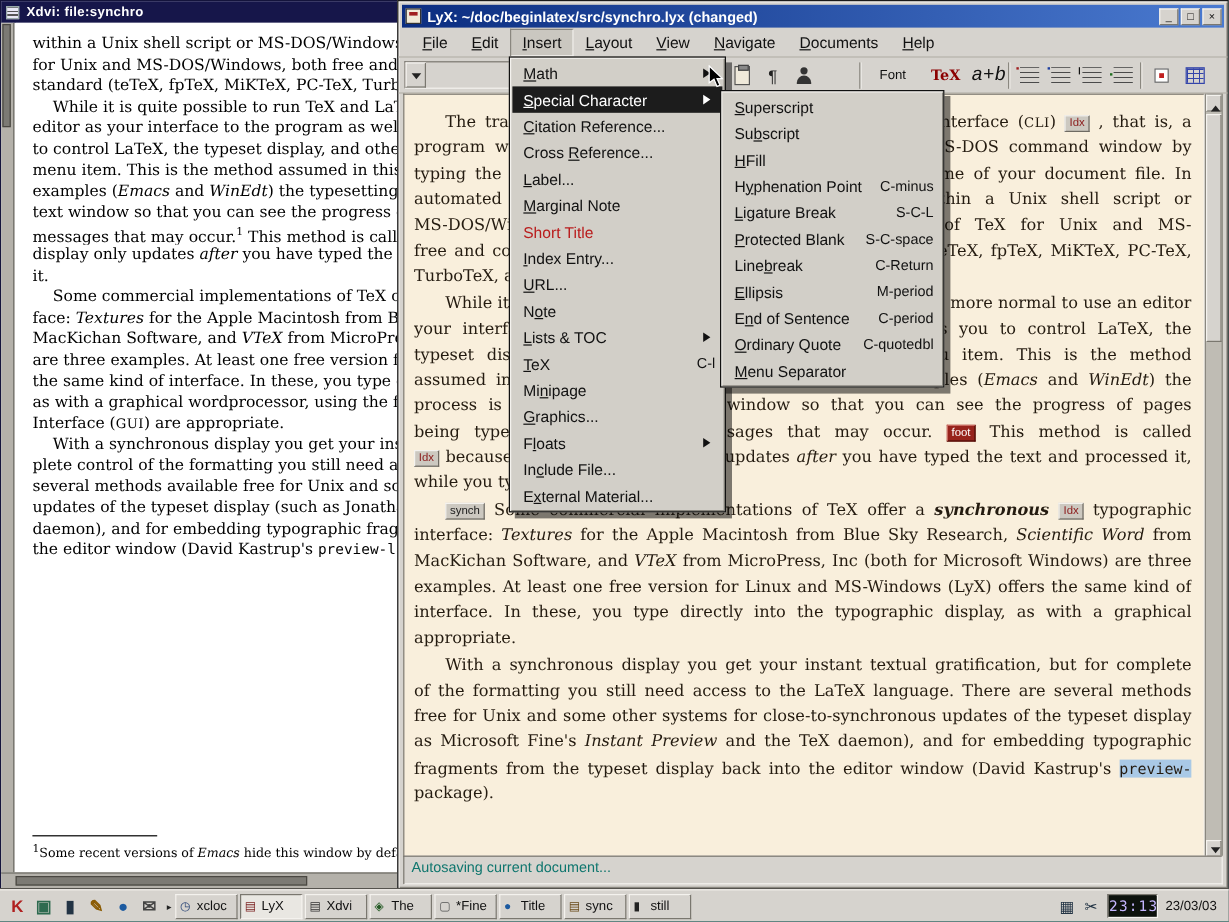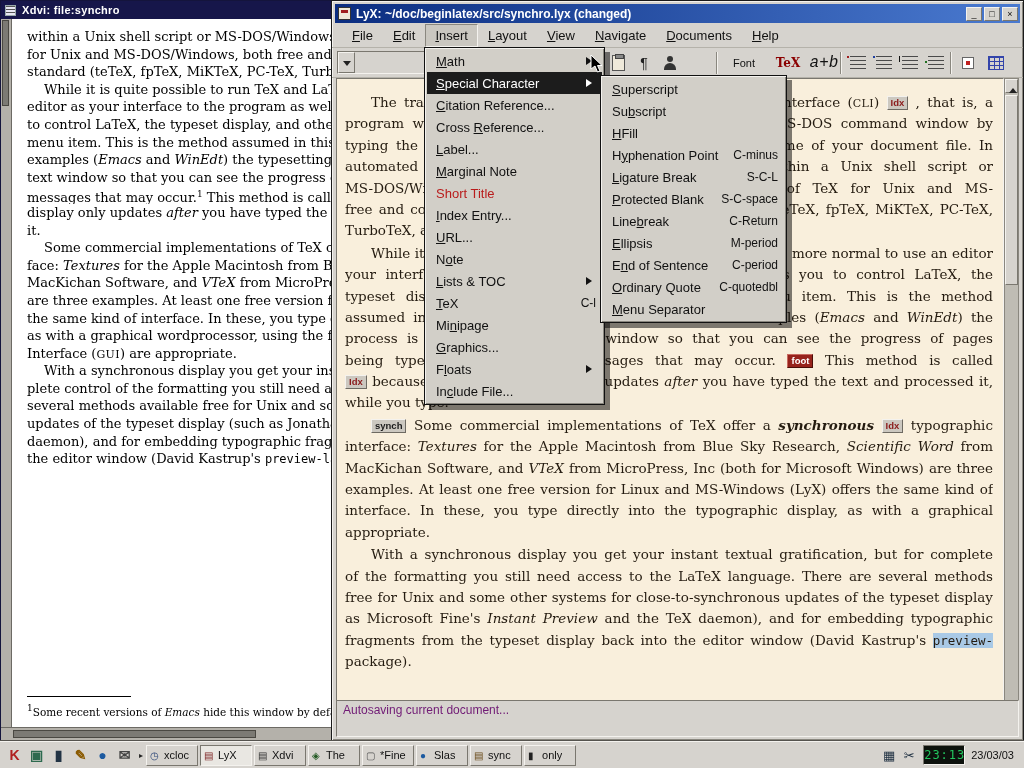--- a/index.html
+++ b/index.html
@@ -83,34 +83,34 @@
   .para{margin-bottom:1px;}
   .docline{text-align:justify;text-align-last:justify;height:21.4px;overflow:hidden;}
   .docline.last{text-align-last:left;}
   .docline.ind{text-indent:26px;}
   .it{font-style:italic;}
   .bi{font-style:italic;font-weight:bold;}
   .sc{font-size:11px;letter-spacing:.4px;}
   .sup{font-size:9px;vertical-align:super;}
   .tt{font-family:"DejaVu Sans Mono",monospace;font-size:12px;}
   .sel{background:#a9c9e6;font-family:"DejaVu Sans Mono",monospace;font-size:12.5px;}
-  .badge{display:inline-block;font-family:"Liberation Sans",sans-serif;font-size:9.5px;font-weight:bold;
+  .badge{display:inline-block;font-family:"Liberation Sans",sans-serif;font-size:9.5px;font-weight:normal;
     line-height:12px;padding:0 3px;background:#ccc8c0;color:#8b1a1a;text-indent:0;
     border:1px solid;border-color:#f4f2ee #6e6a62 #6e6a62 #f4f2ee;vertical-align:1px;}
   .badge-foot{background:#97231c;color:#fff;border-color:#c86a60 #4a0e08 #4a0e08 #c86a60;}
   .badge-syn{color:#1a1a1a;}
 
   .lyx-vscroll{position:absolute;right:4px;top:77px;bottom:25px;width:15px;background:#bfbcb4;
     border:1px solid #8a877f;}
   .vs-arrow{position:absolute;left:0;width:13px;height:14px;}
   .vs-arrow.up{top:0;}
   .vs-arrow.down{bottom:0;}
   .vs-thumb{position:absolute;left:0;top:16px;width:13px;height:190px;}
-  .lyx-status{position:absolute;left:4px;right:4px;bottom:3px;height:37px;background:#d6d3ce;
-    font-size:12px;line-height:18px;padding-left:6px;color:#701a75;white-space:nowrap;overflow:hidden;}
+  .lyx-status{position:absolute;left:4px;right:4px;bottom:3px;height:24px;background:#d6d3ce;
+    font-size:12px;line-height:18px;padding-left:6px;color:#0f766e;white-space:nowrap;overflow:hidden;}
 
   
   .menu{position:absolute;background:#d2cfc8;border:1px solid #111;padding:2px;z-index:50;
     box-shadow:inset 1px 1px 0 #f4f2ee, inset -1px -1px 0 #8a877f, 5px 5px 0 rgba(0,0,0,.5);}
   #menu-insert{left:424px;top:47px;width:181px;}
   #menu-sc{left:600px;top:75px;width:187px;z-index:60;}
   .mi{height:22px;line-height:21px;font-size:13px;color:#111;padding:0 6px 0 9px;display:flex;align-items:center;}
   .mi .lbl{flex:1;white-space:nowrap;overflow:hidden;}
   .mi .msc{margin-left:10px;font-size:12px;white-space:nowrap;}
   .mi.hl{background:#1c1c1c;color:#fff;}
@@ -125,21 +125,21 @@
     display:flex;align-items:center;padding:0 4px;}
   .picon{width:21px;height:21px;margin-right:1px;display:flex;align-items:center;justify-content:center;
     font-size:14px;}
   .tb-scroll{font-size:8px;color:#222;margin:0 3px;}
   .taskbtn{width:52px;height:21px;margin-right:2px;display:flex;align-items:center;padding:0 3px;overflow:hidden;}
   .taskbtn.active{background:#e9e7e2;border-color:#7a776f #f4f2ee #f4f2ee #7a776f;}
   .tb-ico{width:11px;height:11px;margin-right:3px;flex:none;font-size:10px;line-height:11px;}
   .tb-lbl{font-size:11px;color:#111;white-space:nowrap;overflow:hidden;}
   .spacer{flex:1;}
   .tray-icon{width:20px;height:20px;display:flex;align-items:center;justify-content:center;font-size:13px;color:#234;}
-  .lcd{width:42px;height:20px;background:#0d120d;color:#22c55e;font-family:"DejaVu Sans Mono",monospace;
+  .lcd{width:42px;height:20px;background:#0d120d;color:#c4b5fd;font-family:"DejaVu Sans Mono",monospace;
     font-size:12px;line-height:18px;text-align:center;letter-spacing:1px;margin:0 4px;}
   .date{font-size:11px;color:#111;margin:0 6px 0 2px;white-space:nowrap;}
 </style>
 </head>
 <body>
 
 <div id="screen">
 
   <div id="xdvi">
     <div class="xdvi-titlebar">
@@ -356,20 +356,23 @@
       <div class="mi">
         <span class="lbl"><u>G</u>raphics...</span>
       </div>
       <div class="mi">
         <span class="lbl">F<u>l</u>oats</span>
         <span class="arr"></span>
       </div>
       <div class="mi">
         <span class="lbl">In<u>c</u>lude File...</span>
       </div>
+      <div class="mi">
+        <span class="lbl">E<u>x</u>ternal Material...</span>
+      </div>
     </div>
   <div class="menu" id="menu-sc">
       <div class="mi">
         <span class="lbl"><u>S</u>uperscript</span>
       </div>
       <div class="mi">
         <span class="lbl">Su<u>b</u>script</span>
       </div>
       <div class="mi">
         <span class="lbl"><u>H</u>Fill</span>
@@ -451,29 +454,29 @@
         <div class="taskbtn raised">
           <span class="tb-ico" style="color: rgb(36, 90, 36);">◈</span>
           <span class="tb-lbl">The</span>
         </div>
         <div class="taskbtn raised">
           <span class="tb-ico" style="color: rgb(85, 85, 85);">▢</span>
           <span class="tb-lbl">*Fine</span>
         </div>
         <div class="taskbtn raised">
           <span class="tb-ico" style="color: rgb(28, 90, 160);">●</span>
-          <span class="tb-lbl">Slas</span>
+          <span class="tb-lbl">Title</span>
         </div>
         <div class="taskbtn raised">
           <span class="tb-ico" style="color: rgb(106, 74, 26);">▤</span>
           <span class="tb-lbl">sync</span>
         </div>
         <div class="taskbtn raised">
           <span class="tb-ico" style="color: rgb(34, 34, 34);">▮</span>
-          <span class="tb-lbl">only</span>
+          <span class="tb-lbl">still</span>
         </div>
       </span>
     <span class="spacer"></span>
     <span id="tray-icons" style="display:flex;">
         <div class="tray-icon">▦</div>
         <div class="tray-icon">✂</div>
       </span>
     <span class="lcd sunken">23:13</span>
     <span class="date">23/03/03</span>
   </div>

